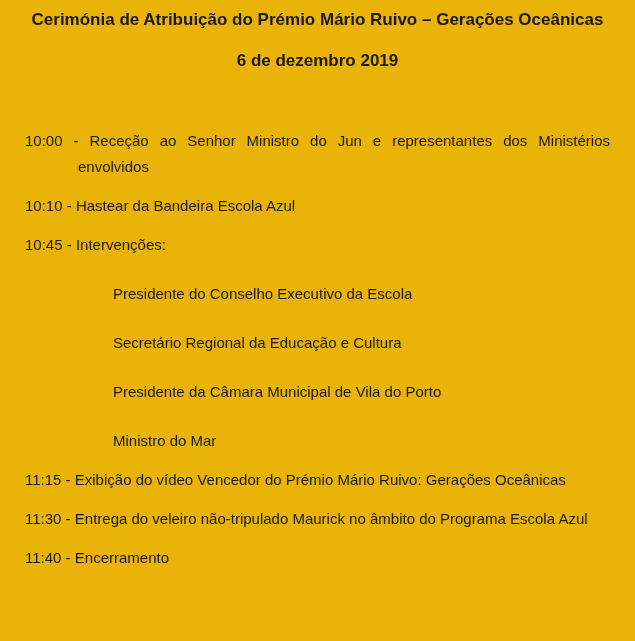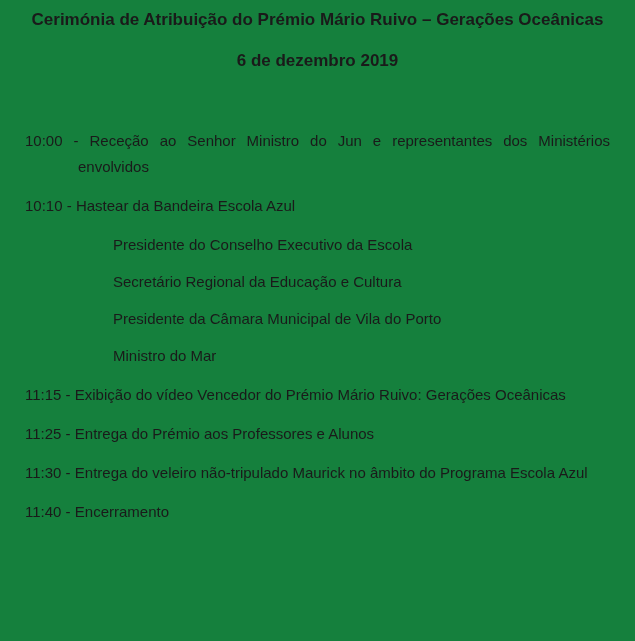--- a/index.html
+++ b/index.html
@@ -6,21 +6,21 @@
   html, body {
     width: 635px; height: 641px;
     background: #ffffff;
     font-family: "Liberation Sans", sans-serif;
     color: #1a1a1a;
     overflow: hidden;
   }
   .page {
     width: 635px; height: 641px;
     padding-top: 10px;
-    background: #15803d;
+    background: #eab308;
   }
   
   .doc-header { text-align: center; }
   .title-line {
     font-weight: bold;
     font-size: 17px;
     line-height: 20px;
     margin-bottom: 21px;
     white-space: nowrap;
     letter-spacing: 0px;
@@ -44,21 +44,21 @@
     text-align-last: justify;
     text-justify: inter-word;
   }
   .row-cont {
     line-height: 26px;
     padding-left: 53px;
     white-space: nowrap;
   }
   .sub-row {
     line-height: 26px;
-    margin-top: 11px;
+    margin-top: 23px;
     padding-left: 88px;
     white-space: nowrap;
   }
 </style>
 </head>
 <body>
 
 <div class="page">
 
   <div class="doc-header">
@@ -72,33 +72,31 @@
       <div class="row-justified"><span>10:00</span> <span>-</span> <span>Receção ao Senhor Ministro do Jun e representantes dos Ministérios</span></div>
       <div class="row-cont">envolvidos</div>
     </div>
 
     <div class="sched-item">
       <div class="row"><span>10:10</span> <span>-</span> <span>Hastear da Bandeira Escola Azul</span></div>
     </div>
 
 
     <div class="sched-item">
+      <div class="row"><span>10:45</span> <span>-</span> <span>Intervenções:</span></div>
       <div class="sub-row">Presidente do Conselho Executivo da Escola</div>
       <div class="sub-row">Secretário Regional da Educação e Cultura</div>
       <div class="sub-row">Presidente da Câmara Municipal de Vila do Porto</div>
       <div class="sub-row">Ministro do Mar</div>
     </div>
 
     <div class="sched-item">
       <div class="row"><span>11:15</span> <span>-</span> <span>Exibição do vídeo Vencedor do Prémio Mário Ruivo: Gerações Oceânicas</span></div>
     </div>
 
-    <div class="sched-item">
-      <div class="row"><span>11:25</span> <span>-</span> <span>Entrega do Prémio aos Professores e Alunos</span></div>
-    </div>
 
     <div class="sched-item">
       <div class="row"><span>11:30</span> <span>-</span> <span>Entrega do veleiro não-tripulado Maurick no âmbito do Programa Escola Azul</span></div>
     </div>
 
     <div class="sched-item">
       <div class="row"><span>11:40</span> <span>-</span> <span>Encerramento</span></div>
     </div>
 
   </div>

